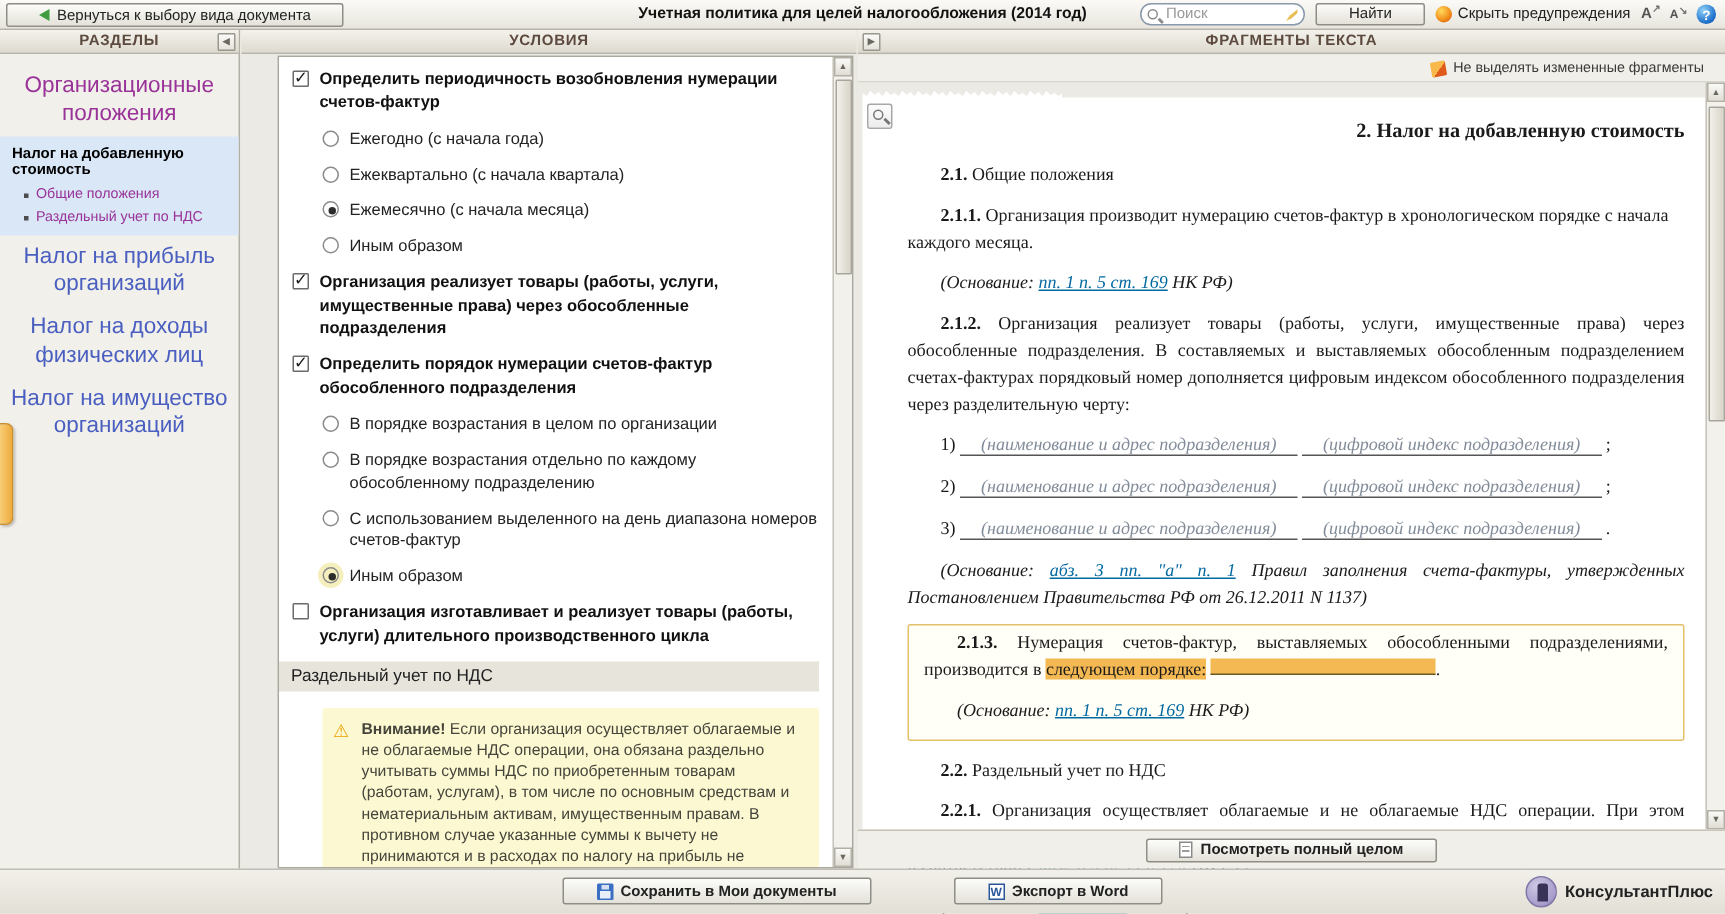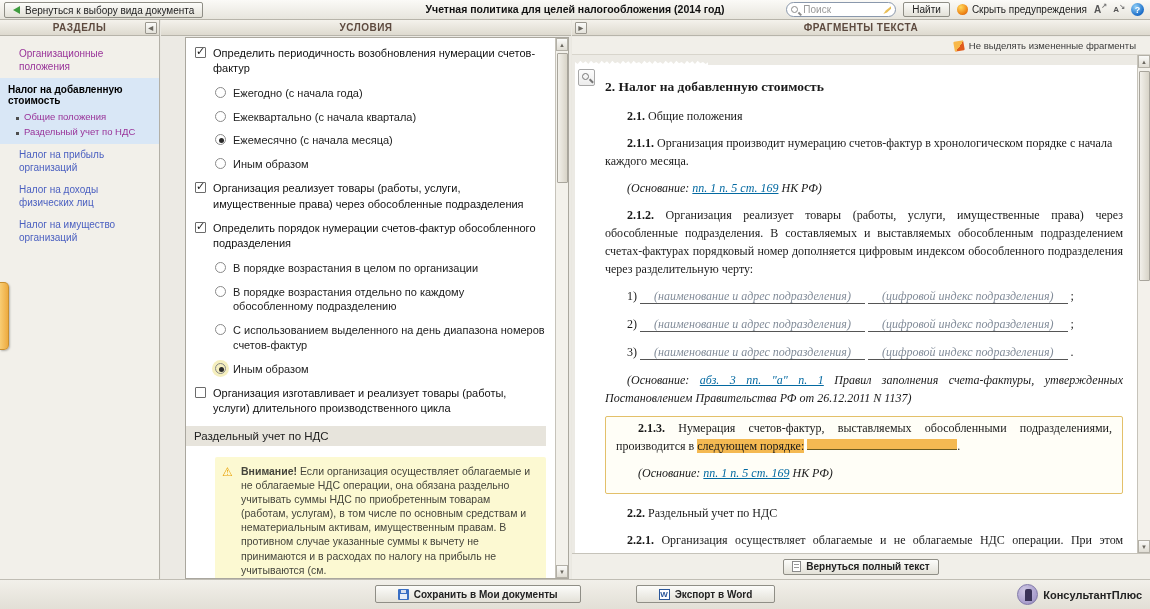--- a/index.html
+++ b/index.html
@@ -12,21 +12,21 @@
   
   .topbar {
     position:absolute; top:0; left:0; right:0; height:20px;
     background:linear-gradient(#fbfaf7,#e7e5dd);
     border-bottom:1px solid #b7b4aa;
   }
   .btn {
     display:inline-flex; align-items:center; gap:5px;
     background:linear-gradient(#fcfcfa,#e3e1d8);
     border:1px solid #8f8e86; border-radius:2px;
-    padding:1px 8px; font-size:10px; color:#222; cursor:default;
+    padding:1px 21px; font-size:10px; color:#222; cursor:default;
     height:16px; white-space:nowrap;
   }
   .back-btn { position:absolute; left:4px; top:2px; }
   .back-arrow {
     width:0; height:0; display:inline-block;
     border-top:4px solid transparent; border-bottom:4px solid transparent;
     border-right:7px solid #3f9c3f;
   }
   .top-title {
     position:absolute; left:0; right:0; top:3px; text-align:center;
@@ -66,34 +66,34 @@
   }
   .mini-btn {
     position:absolute; top:2px; width:12px; height:12px;
     border:1px solid #9a978e; background:linear-gradient(#fafaf8,#e4e2da);
     font-size:6px; color:#6b6860; line-height:10px; text-align:center; border-radius:1px;
   }
   
   .sidebar { position:absolute; left:0; top:0; bottom:0; width:160px;
     background:#f2f0ea; border-right:1px solid #b3b0a7; }
   .sidebar-body { position:absolute; top:17px; left:0; right:0; bottom:0; padding-top:6px; }
-  .side-item { padding:5px 19px; font-size:10px; line-height:1.25; cursor:default; }
+  .side-item { padding:5px 0; font-size:15px; line-height:1.25; cursor:default;text-align:center; }
   .side-link { color:#4a5fc0; text-decoration:none; }
   .side-visited { color:#993399; }
   .side-active-block { background:#d9e7f6; padding:4px 0 5px 0; }
   .side-active-title { font-weight:bold; color:#000; padding:2px 8px 3px 8px; font-size:10px; }
   .side-sub { display:flex; align-items:baseline; gap:5px; padding:2px 8px 2px 16px; font-size:9.5px; }
   .sq-bullet { width:3px; height:3px; background:#4d4d4d; flex:none; display:inline-block; margin-bottom:1px; }
   
   .cond-panel { position:absolute; left:161px; top:0; bottom:0; width:410px; background:#eceae4; }
   .cond-view { position:absolute; top:17px; left:24px; right:2px; bottom:0;
     background:#fff; border:1px solid #aaa79e; overflow:hidden; }
   .cond-inner { position:absolute; top:8px; left:9px; right:22px; bottom:0; }
   .cond-item { display:flex; gap:7px; margin-bottom:9px; align-items:flex-start; }
-  .cond-label { font-size:11px; font-weight:normal; color:#111; line-height:1.4; }
+  .cond-label { font-size:11px; font-weight:bold; color:#111; line-height:1.4; }
   .radio-row { margin-left:20px; margin-bottom:9px; display:flex; gap:7px; align-items:flex-start; }
   .radio-label { font-size:11px; color:#222; line-height:1.35; font-weight:normal; }
   .cbx { flex:none; width:11px; height:11px; border:1px solid #6b6b6b; background:#fff;
     margin-top:1px; position:relative; border-radius:1px; }
   .cbx.checked::after { content:"✓"; position:absolute; left:0px; top:-3px; font-size:11px; color:#1a1a1a; }
   .rad { flex:none; width:11px; height:11px; border:1px solid #8a8a8a; border-radius:50%;
     background:#fff; margin-top:1px; position:relative; }
   .rad.sel::after { content:""; position:absolute; left:3px; top:3px; width:5px; height:5px;
     border-radius:50%; background:#2b2b2b; }
   .rad-hl { background:#f5efbe; box-shadow:0 0 0 3px #f5efbe; }
@@ -124,21 +124,21 @@
   .page { position:absolute; left:3px; right:13px; top:10px; bottom:0; background:#fff; }
   .torn { position:absolute; left:0; right:0; top:-7px; height:8px; display:block; }
   .page-zoom-btn { position:absolute; left:3px; top:4px; width:17px; height:17px;
     border:1px solid #a8a8a8; background:linear-gradient(#fdfdfd,#ececec); border-radius:2px; }
   .pz-glass { position:absolute; left:3px; top:3px; width:7px; height:7px; border:1.4px solid #777;
     border-radius:50%; }
   .pz-glass::after { content:""; position:absolute; left:6px; top:6px; width:5px; height:1.6px;
     background:#777; transform:rotate(45deg); }
   .doc-content { position:absolute; left:30px; right:14px; top:6px; bottom:0;
     font-family:"Liberation Serif", serif; font-size:12px; color:#1a1a1a; line-height:1.5; }
-  .doc-title { text-align:left; font-weight:bold; font-size:13.5px; margin:6px 0 10px 0; }
+  .doc-title { text-align:right; font-weight:bold; font-size:13.5px; margin:6px 0 10px 0; }
   .doc-p { text-indent:22px; margin-bottom:9px; }
   .doc-just { text-align:justify; }
   .doc-num { font-weight:bold; }
   .osn { font-style:italic; }
   .osn .lnk { font-style:italic; }
   .blank-line { text-indent:22px; margin-bottom:10px; }
   .blank-field { font-style:italic; color:#828c99; border-bottom:1px solid #555;
     padding:0 14px; white-space:nowrap; }
   .hl-box { border:1px solid #e3c06a; background:#fffef7; padding:2px 10px 2px 10px;
     margin:2px 0 10px 0; border-radius:2px; }
@@ -357,21 +357,21 @@
       <div class="scrollbar frag-scroll" style="top:0">
         <div class="sb-arrow sb-up">▲</div>
         <div class="sb-thumb" style="top:16px; height:210px"></div>
         <div class="sb-arrow sb-down">▼</div>
       </div>
     </div>
 
     <div class="frag-footer">
       <button class="btn">
         <span class="doc-ico"></span>
-        <span style="font-weight:bold">Вернуться полный текст</span>
+        <span style="font-weight:bold">Посмотреть полный целом</span>
       </button>
     </div>
   </div>
 </div>
 
 <div class="footerbar">
   <div class="footer-btns">
     <button class="btn">
       <span class="floppy-ico"></span>
       <span>Сохранить в Мои документы</span>

